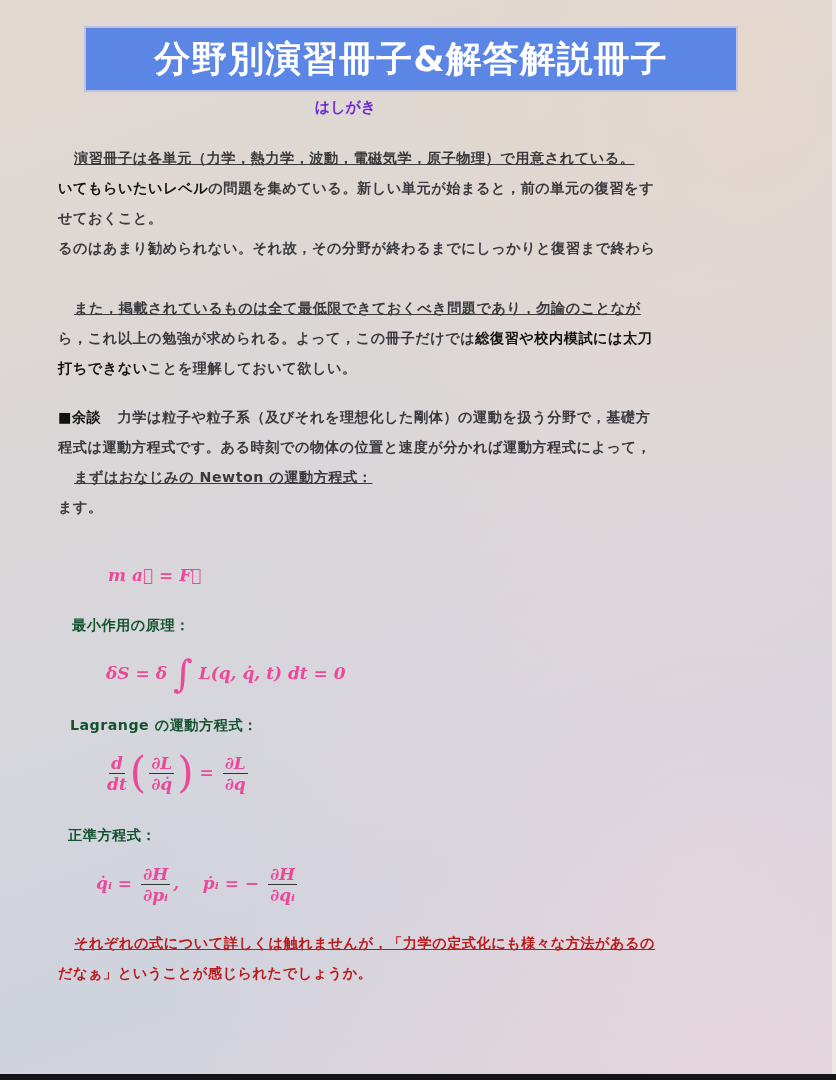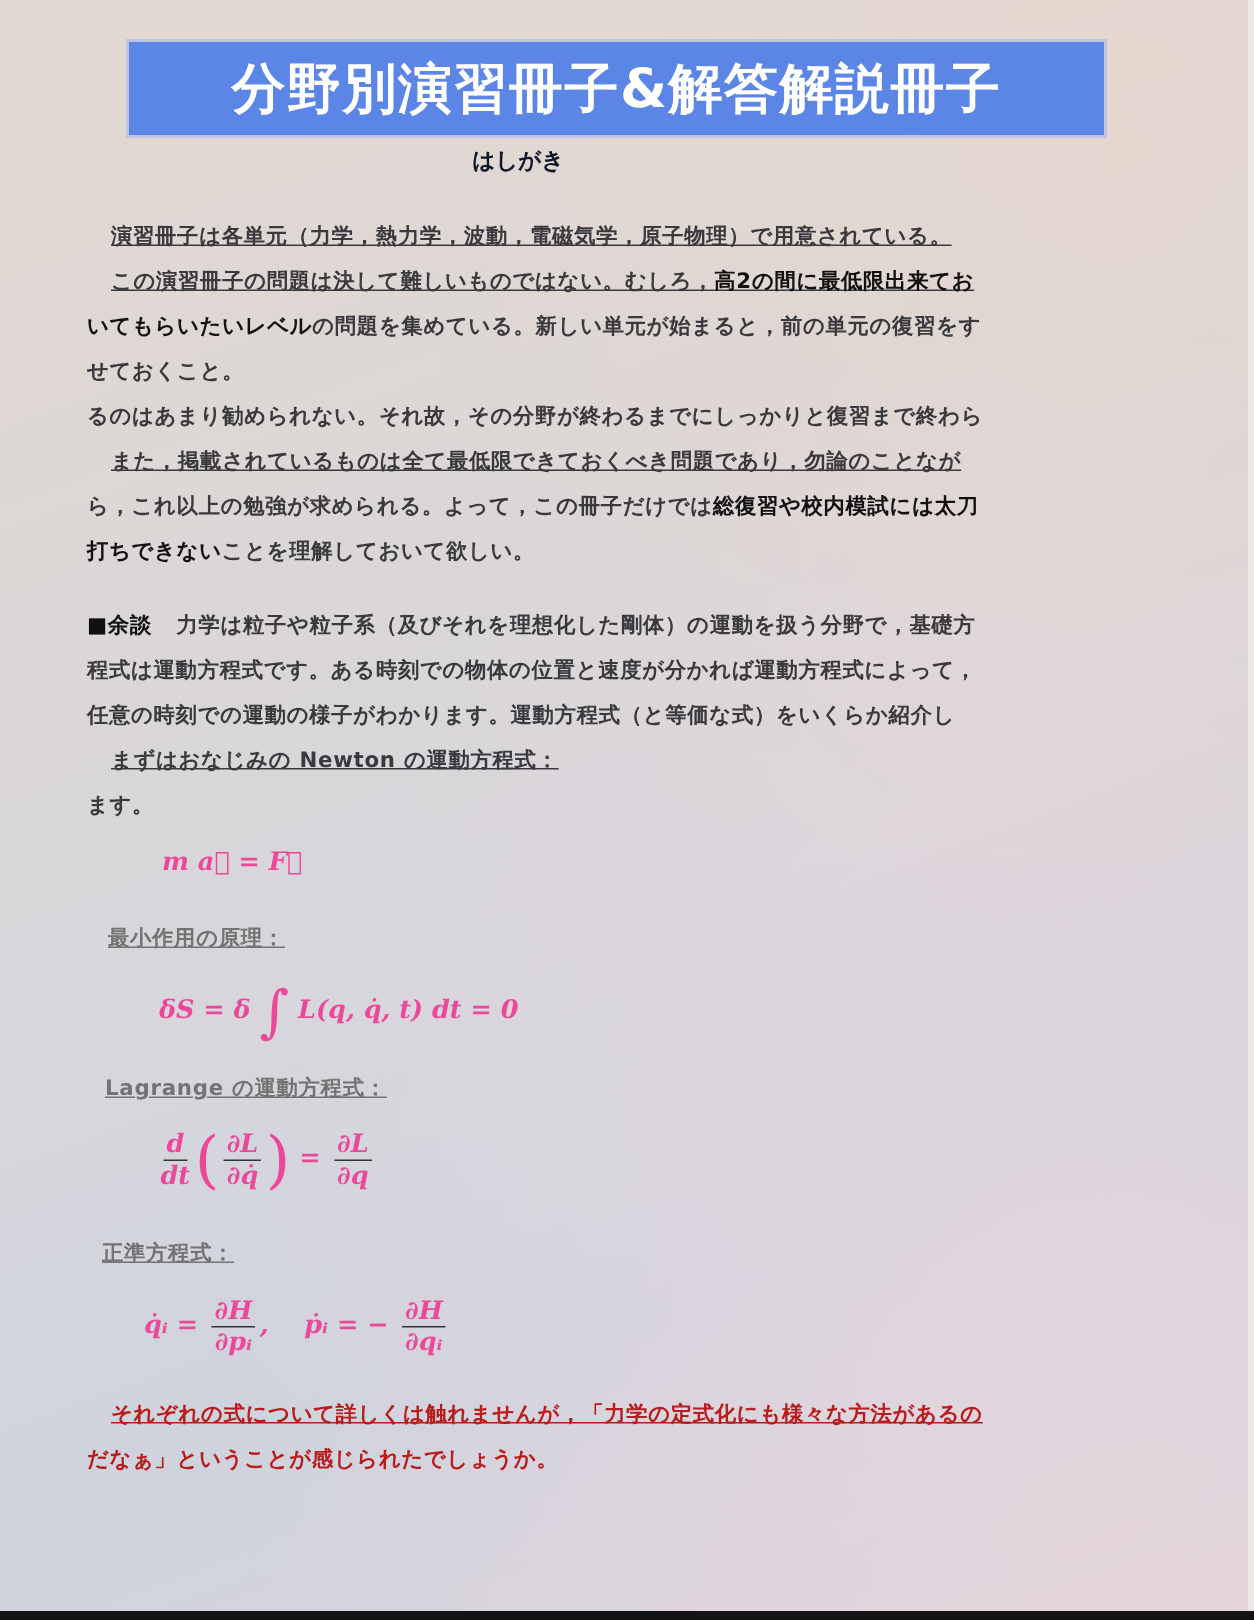--- a/index.html
+++ b/index.html
@@ -26,35 +26,35 @@
     background: #5b86e6;
     box-shadow: 0 0 0 2px rgba(170,180,240,0.6);
     display: flex; align-items: center; justify-content: center;
   }
   .title-text {
     color: #ffffff; font-size: 36px; font-weight: bold; letter-spacing: 1px;
     font-family: "DejaVu Sans", sans-serif;
   }
   .subtitle {
     position: absolute; left: 0; width: 691px; top: 98px; text-align: center;
-    font-size: 15px; font-weight: bold; color: #0f172a;
+    font-size: 15px; font-weight: bold; color: #6d28d9;
   }
   .body-text {
     position: absolute; left: 58px; width: 712px;
     font-size: 14.2px; font-weight: bold; color: #3a3a3e; line-height: 30px;
     letter-spacing: 0.5px;
   }
   .p1 { top: 143px; }
   .p2 { top: 293px; }
   .p3 { top: 402px; }
   .indent { padding-left: 16px; text-decoration: underline; }
   .strong { color: #111; font-weight: 900; }
   .line { display: block; white-space: nowrap; }
   .eq-label {
-    position: absolute; font-size: 14.2px; font-weight: bold; color: #737373; letter-spacing: 0.5px; text-decoration: underline;
+    position: absolute; font-size: 14.2px; font-weight: bold; color: #14532d; letter-spacing: 0.5px;
   }
   .math {
     position: absolute; font-family: "DejaVu Serif", serif; font-style: italic; font-weight: bold;
     color: #ec4899; font-size: 17px;
   }
   .frac { display: inline-flex; flex-direction: column; align-items: center; vertical-align: middle; margin: 0 3px; }
   .frac .num { border-bottom: 1.5px solid #333; padding: 0 2px; line-height: 20px; }
   .frac .den { line-height: 20px; }
   .paren { font-size: 42px; font-style: normal; font-weight: normal; vertical-align: middle; line-height: 1; }
   .integral { font-size: 38px; font-style: normal; font-weight: normal; vertical-align: middle; }
@@ -69,36 +69,34 @@
 <div class="page-tint"></div>
 <div class="right-edge"></div>
 
 <div class="title-banner">
   <span class="title-text">分野別演習冊子&amp;解答解説冊子</span>
 </div>
 <div class="subtitle">はしがき</div>
 
 <div class="body-text p1">
   <span class="line indent">演習冊子は各単元（力学，熱力学，波動，電磁気学，原子物理）で用意されている。</span>
-  <span class="line indent"><span>この演習冊子の問題は決して難しいものではない。むしろ，</span><span class="strong">高2の間に最低限出来てお</span></span>
   <span class="line"><span class="strong">いてもらいたいレベル</span><span>の問題を集めている。新しい単元が始まると，前の単元の復習をす</span></span>
   <span class="line">せておくこと。</span>
   <span class="line">るのはあまり勧められない。それ故，その分野が終わるまでにしっかりと復習まで終わら</span>
 </div>
 
 <div class="body-text p2">
   <span class="line indent">また，掲載されているものは全て最低限できておくべき問題であり，勿論のことなが</span>
   <span class="line"><span>ら，これ以上の勉強が求められる。よって，この冊子だけでは</span><span class="strong">総復習や校内模試には太刀</span></span>
   <span class="line"><span class="strong">打ちできない</span><span>ことを理解しておいて欲しい。</span></span>
 </div>
 
 <div class="body-text p3">
   <span class="line"><span class="strong">■余談</span>&nbsp;&nbsp;&nbsp;<span>力学は粒子や粒子系（及びそれを理想化した剛体）の運動を扱う分野で，基礎方</span></span>
   <span class="line">程式は運動方程式です。ある時刻での物体の位置と速度が分かれば運動方程式によって，</span>
-  <span class="line">任意の時刻での運動の様子がわかります。運動方程式（と等価な式）をいくらか紹介し</span>
   <span class="line indent">まずはおなじみの Newton の運動方程式：</span>
   <span class="line">ます。</span>
 </div>
 
 <div class="math" style="left:108px; top:565px;">
   <span>m a⃗</span>
   <span>=</span>
   <span>F⃗</span>
 </div>
 

